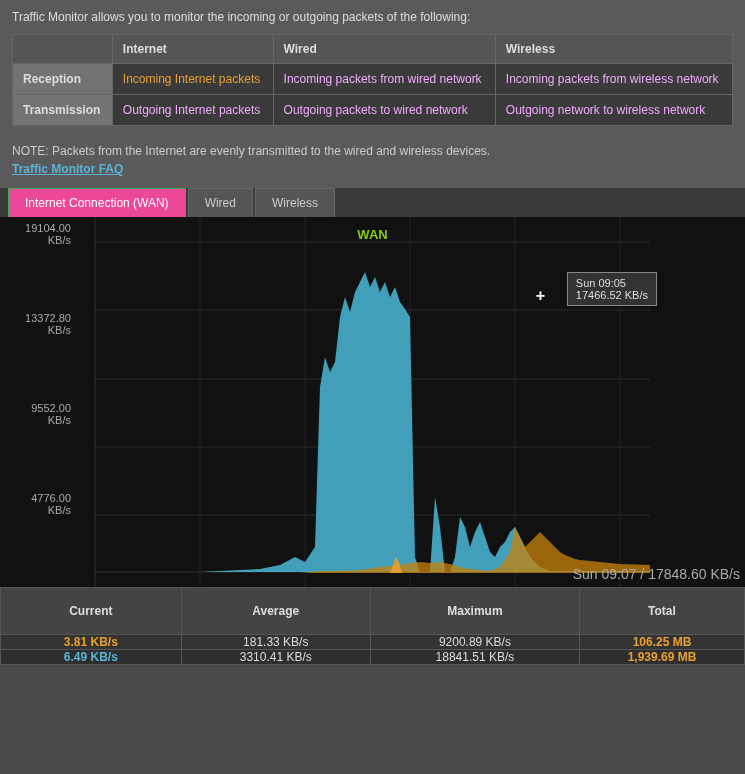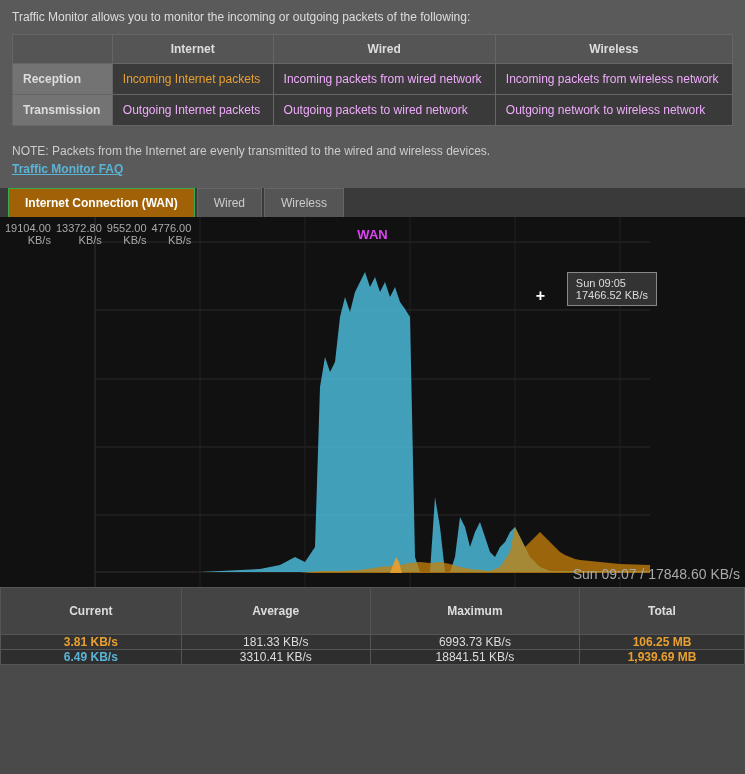--- a/index.html
+++ b/index.html
@@ -26,21 +26,21 @@
       width: 100%;
       border-collapse: collapse;
       background: #3a3a3a;
     }
 
     .info-table th {
       background: #555;
       color: #ddd;
       font-weight: bold;
       padding: 7px 10px;
-      text-align: center;
+      text-align: left;
       border: 1px solid #666;
     }
 
     .info-table td {
       padding: 8px 10px;
       border: 1px solid #666;
       vertical-align: top;
     }
 
     .info-table tr td:first-child {
@@ -95,60 +95,60 @@
       cursor: pointer;
       font-size: 12px;
       border: 1px solid #666;
       border-bottom: none;
       background: #555;
       color: #ccc;
       margin-right: 2px;
     }
 
     .tab.active {
-      background: #a16207;
+      background: #ec4899;
       color: #fff;
-      font-weight: bold;
+      font-weight: normal;
       border-color: #3aaa4a;
     }
 
     .chart-container {
       background: #111;
       position: relative;
       width: 100%;
       height: 370px;
       overflow: hidden;
     }
 
     .chart-labels {
       position: absolute;
       left: 0;
       top: 0;
       bottom: 0;
       width: 81px;
       display: flex;
-      flex-direction: row;
+      flex-direction: column;
       justify-content: space-between;
       padding: 5px 5px 5px 5px;
       z-index: 10;
     }
 
     .y-label {
       color: #aaa;
       font-size: 11px;
       text-align: right;
       padding-right: 5px;
     }
 
     .wan-label {
       position: absolute;
       top: 10px;
       left: 50%;
       transform: translateX(-50%);
-      color: #d946ef;
+      color: #84cc16;
       font-size: 13px;
       font-weight: bold;
     }
 
     .tooltip-box {
       position: absolute;
       top: 55px;
       right: 88px;
       background: #333;
       border: 1px solid #888;
@@ -431,21 +431,21 @@
       <th>Current</th>
       <th>Average</th>
       <th>Maximum</th>
       <th>Total</th>
     </tr>
   </thead>
   <tbody>
     <tr>
       <td><span class="val-orange">3.81 KB/s</span></td>
       <td><span class="val-white">181.33 KB/s</span></td>
-      <td><span class="val-white">6993.73 KB/s</span></td>
+      <td><span class="val-white">9200.89 KB/s</span></td>
       <td><span class="val-orange-bold">106.25 MB</span></td>
     </tr>
     <tr>
       <td><span class="val-blue">6.49 KB/s</span></td>
       <td><span class="val-white">3310.41 KB/s</span></td>
       <td><span class="val-white">18841.51 KB/s</span></td>
       <td><span class="val-orange-bold">1,939.69 MB</span></td>
     </tr>
   </tbody>
 </table>

